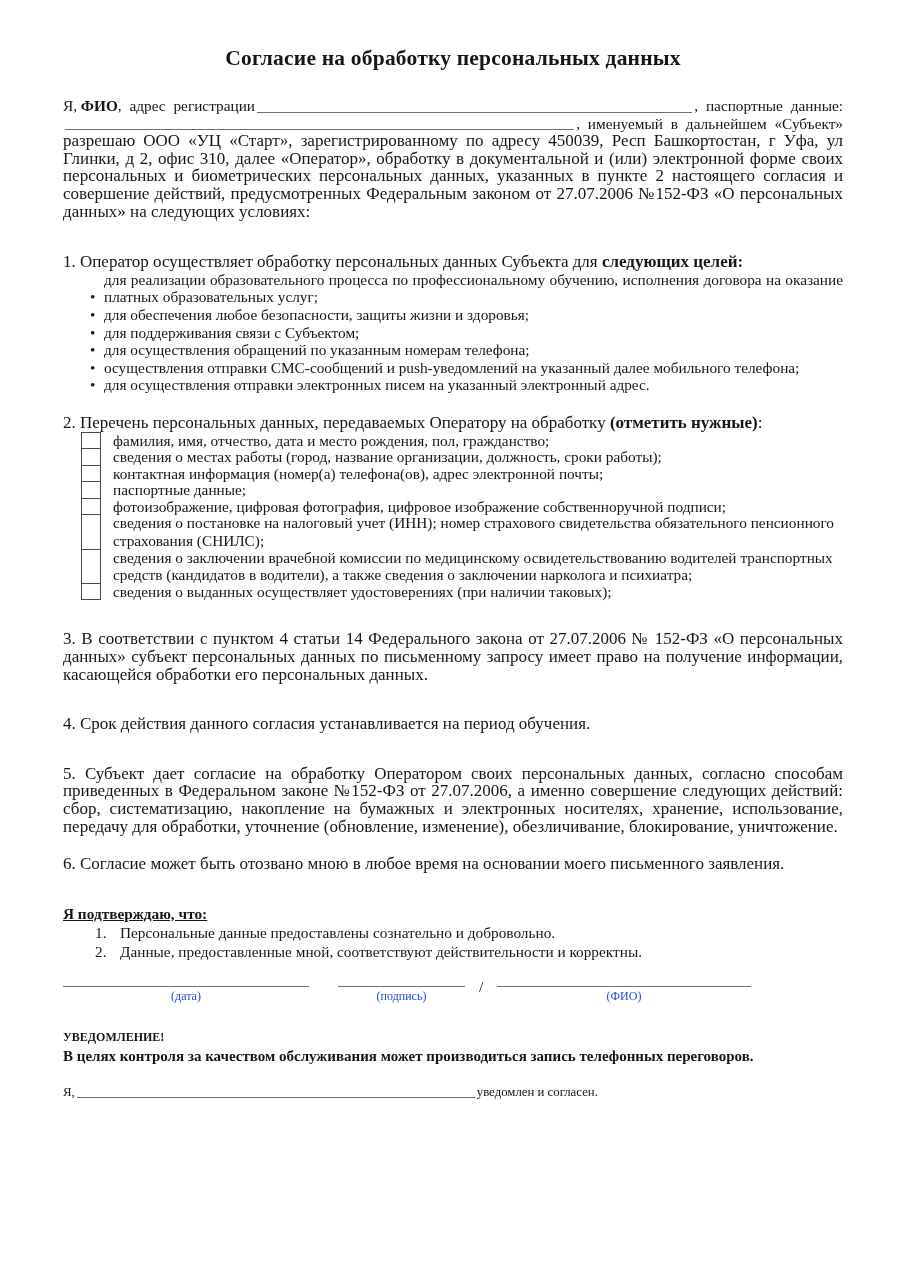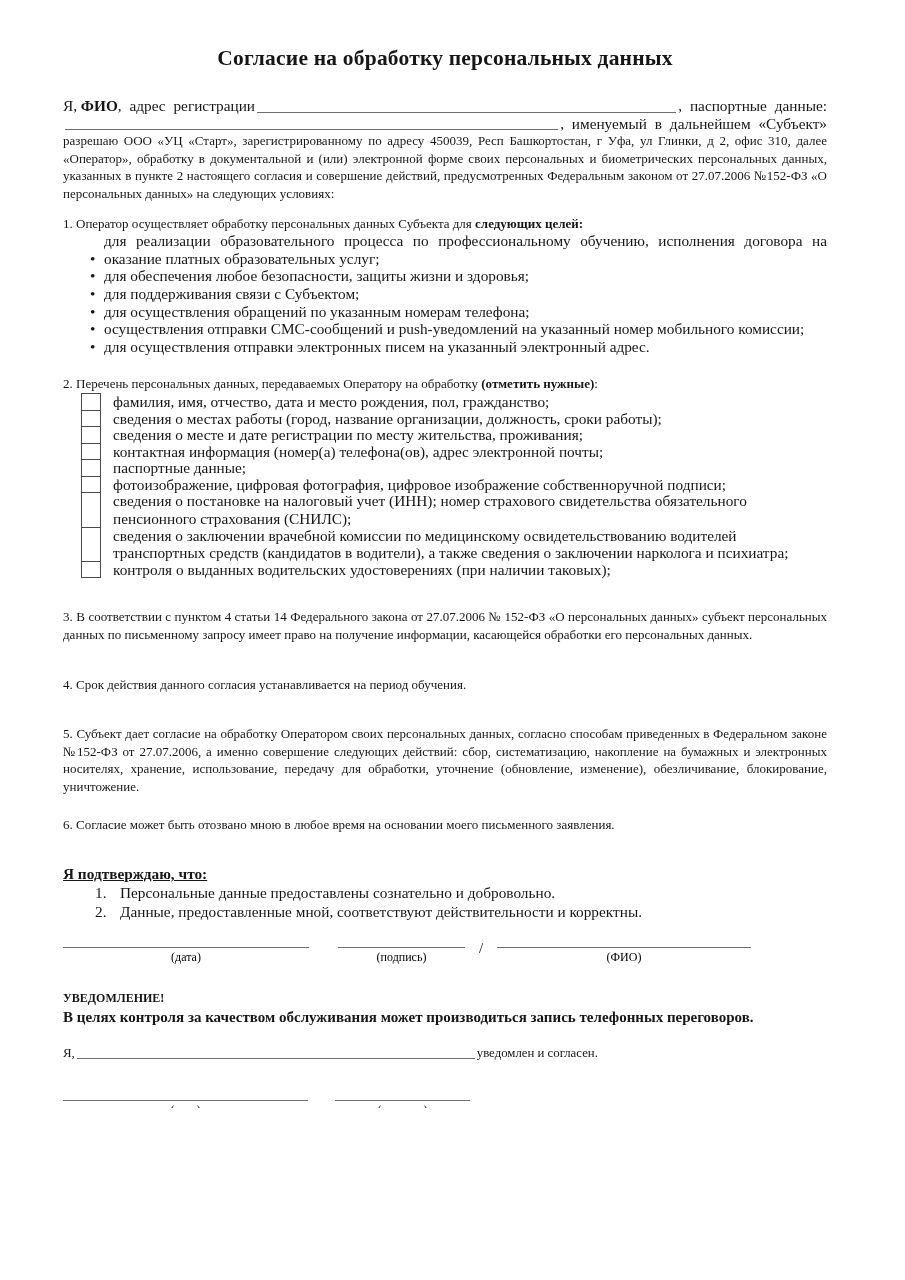--- a/index.html
+++ b/index.html
@@ -1,45 +1,45 @@
 <!DOCTYPE html>
 <html lang="ru"><head>
 <meta charset="utf-8">
 <style>
   html,body{margin:0;padding:0;background:#ffffff;}
   .page{
     position:relative;
     width:905px;height:1108px;
     background:#fff;
     box-sizing:border-box;
-    padding:46px 78px 0 63px;
+    padding:46px 62px 0 63px;
     font-family:"Liberation Serif","DejaVu Serif",serif;
     color:#161616;
     overflow:hidden;
   }
   .title{
     margin:0 0 26px 0;
     font-size:21.5px;
     font-weight:bold;
     text-align:center;
     letter-spacing:.2px;
   }
   .bodytext{
-    font-size:13px;
+    font-size:17px;
     line-height:17.6px;
     text-align:justify;
     margin:0;
   }
   b{font-weight:bold;}
   
   .flexline{display:flex;align-items:flex-end;font-size:15.3px;line-height:17.6px;}
   .flexline .txt{white-space:nowrap;word-spacing:4px;}
   .fill{flex:1 1 auto;border-bottom:1px solid #6e6e6e;margin:0 2px 2px 2px;height:1px;}
   
-  .sec1{margin-top:12px;}
+  .sec1{margin-top:33px;}
   .sec2{margin-top:20px;}
   .sec3{margin-top:30px;}
   .sec4{margin-top:32px;}
   .sec5{margin-top:32px;}
   .sec6{margin-top:20px;}
   
   .brow{display:flex;font-size:15.3px;line-height:17.6px;align-items:flex-end;}
   .dot{flex:0 0 14px;margin-left:27px;}
   .dot::before{content:"\2022";}
   .btxt{flex:1;text-align:justify;}
@@ -51,21 +51,21 @@
   
   .confirm{margin-top:32px;}
   .confirm-head{font-size:15.3px;font-weight:bold;text-decoration:underline;line-height:18px;}
   .citem{display:flex;font-size:15.3px;line-height:19.3px;}
   .cnum{flex:0 0 25px;margin-left:32px;}
   .citxt{flex:1;}
   
   .sigrow{display:flex;align-items:flex-end;margin-top:12px;}
   .sigfield{display:flex;flex-direction:column;}
   .sigline{border-bottom:1px solid #6e6e6e;height:13px;}
-  .siglabel{font-size:12px;text-align:center;margin-top:2px;color:#000000;}
+  .siglabel{font-size:12px;text-align:center;margin-top:2px;color:#1d4ed8;}
   .w246{width:246px;} .w127{width:127px;} .w254{width:254px;}
   .w245{width:245px;} .w135{width:135px;}
   .gap29{width:29px;} .gap27{width:27px;}
   .slash{width:32px;text-align:center;font-size:15.3px;padding-bottom:8px;}
   
   .notice-head{margin-top:24px;font-size:12px;font-weight:bold;line-height:19px;}
   .notice-body{font-size:15px;font-weight:bold;line-height:19px;text-align:justify;}
   .ackline{display:flex;align-items:flex-end;margin-top:18px;font-size:12.8px;line-height:16px;}
   .ackline .txt{white-space:nowrap;}
   .ackfill{flex:0 0 398px;border-bottom:1px solid #6e6e6e;margin:0 2px 2px 2px;height:1px;}
@@ -107,21 +107,21 @@
       <div class="brow">
           <span class="dot"></span>
           <span class="btxt">для поддерживания связи с Субъектом;</span>
         </div>
       <div class="brow">
           <span class="dot"></span>
           <span class="btxt">для осуществления обращений по указанным номерам телефона;</span>
         </div>
       <div class="brow">
           <span class="dot"></span>
-          <span class="btxt">осуществления отправки СМС-сообщений и push-уведомлений на указанный номер мобильного комиссии;</span>
+          <span class="btxt">осуществления отправки СМС-сообщений и push-уведомлений на указанный далее мобильного телефона;</span>
         </div>
       <div class="brow">
           <span class="dot"></span>
           <span class="btxt">для осуществления отправки электронных писем на указанный электронный адрес.</span>
         </div>
     </div>
   </div>
 
   <div class="sec2">
     <p class="bodytext"><span>2. Перечень персональных данных, передаваемых Оператору на обработку </span><b>(отметить нужные)</b><span>:</span></p>
@@ -129,45 +129,41 @@
       <div class="crow">
           <span class="cbox"></span>
           <span class="ctxt">фамилия, имя, отчество, дата и место рождения, пол, гражданство;</span>
         </div>
       <div class="crow">
           <span class="cbox"></span>
           <span class="ctxt">сведения о местах работы (город, название организации, должность, сроки работы);</span>
         </div>
       <div class="crow">
           <span class="cbox"></span>
-          <span class="ctxt">сведения о месте и дате регистрации по месту жительства, проживания;</span>
-        </div>
-      <div class="crow">
-          <span class="cbox"></span>
           <span class="ctxt">контактная информация (номер(а) телефона(ов), адрес электронной почты;</span>
         </div>
       <div class="crow">
           <span class="cbox"></span>
           <span class="ctxt">паспортные данные;</span>
         </div>
       <div class="crow">
           <span class="cbox"></span>
           <span class="ctxt">фотоизображение, цифровая фотография, цифровое изображение собственноручной подписи;</span>
         </div>
       <div class="crow">
           <span class="cbox"></span>
           <span class="ctxt">сведения о постановке на налоговый учет (ИНН); номер страхового свидетельства обязательного пенсионного страхования (СНИЛС);</span>
         </div>
       <div class="crow">
           <span class="cbox"></span>
           <span class="ctxt">сведения о заключении врачебной комиссии по медицинскому освидетельствованию водителей транспортных средств (кандидатов в водители), а также сведения о заключении нарколога и психиатра;</span>
         </div>
       <div class="crow">
           <span class="cbox"></span>
-          <span class="ctxt">контроля о выданных водительских удостоверениях (при наличии таковых);</span>
+          <span class="ctxt">сведения о выданных осуществляет удостоверениях (при наличии таковых);</span>
         </div>
     </div>
   </div>
 
   <p class="bodytext sec3">3. В соответствии с пунктом 4 статьи 14 Федерального закона от 27.07.2006 № 152-ФЗ «О персональных данных» субъект персональных данных по письменному запросу имеет право на получение информации, касающейся обработки его персональных данных.</p>
   <p class="bodytext sec4">4. Срок действия данного согласия устанавливается на период обучения.</p>
   <p class="bodytext sec5">5. Субъект дает согласие на обработку Оператором своих персональных данных, согласно способам приведенных в Федеральном законе №152-ФЗ от 27.07.2006, а именно совершение следующих действий: сбор, систематизацию, накопление на бумажных и электронных носителях, хранение, использование, передачу для обработки, уточнение (обновление, изменение), обезличивание, блокирование, уничтожение.</p>
   <p class="bodytext sec6">6. Согласие может быть отозвано мною в любое время на основании моего письменного заявления.</p>
 
   <div class="confirm">

